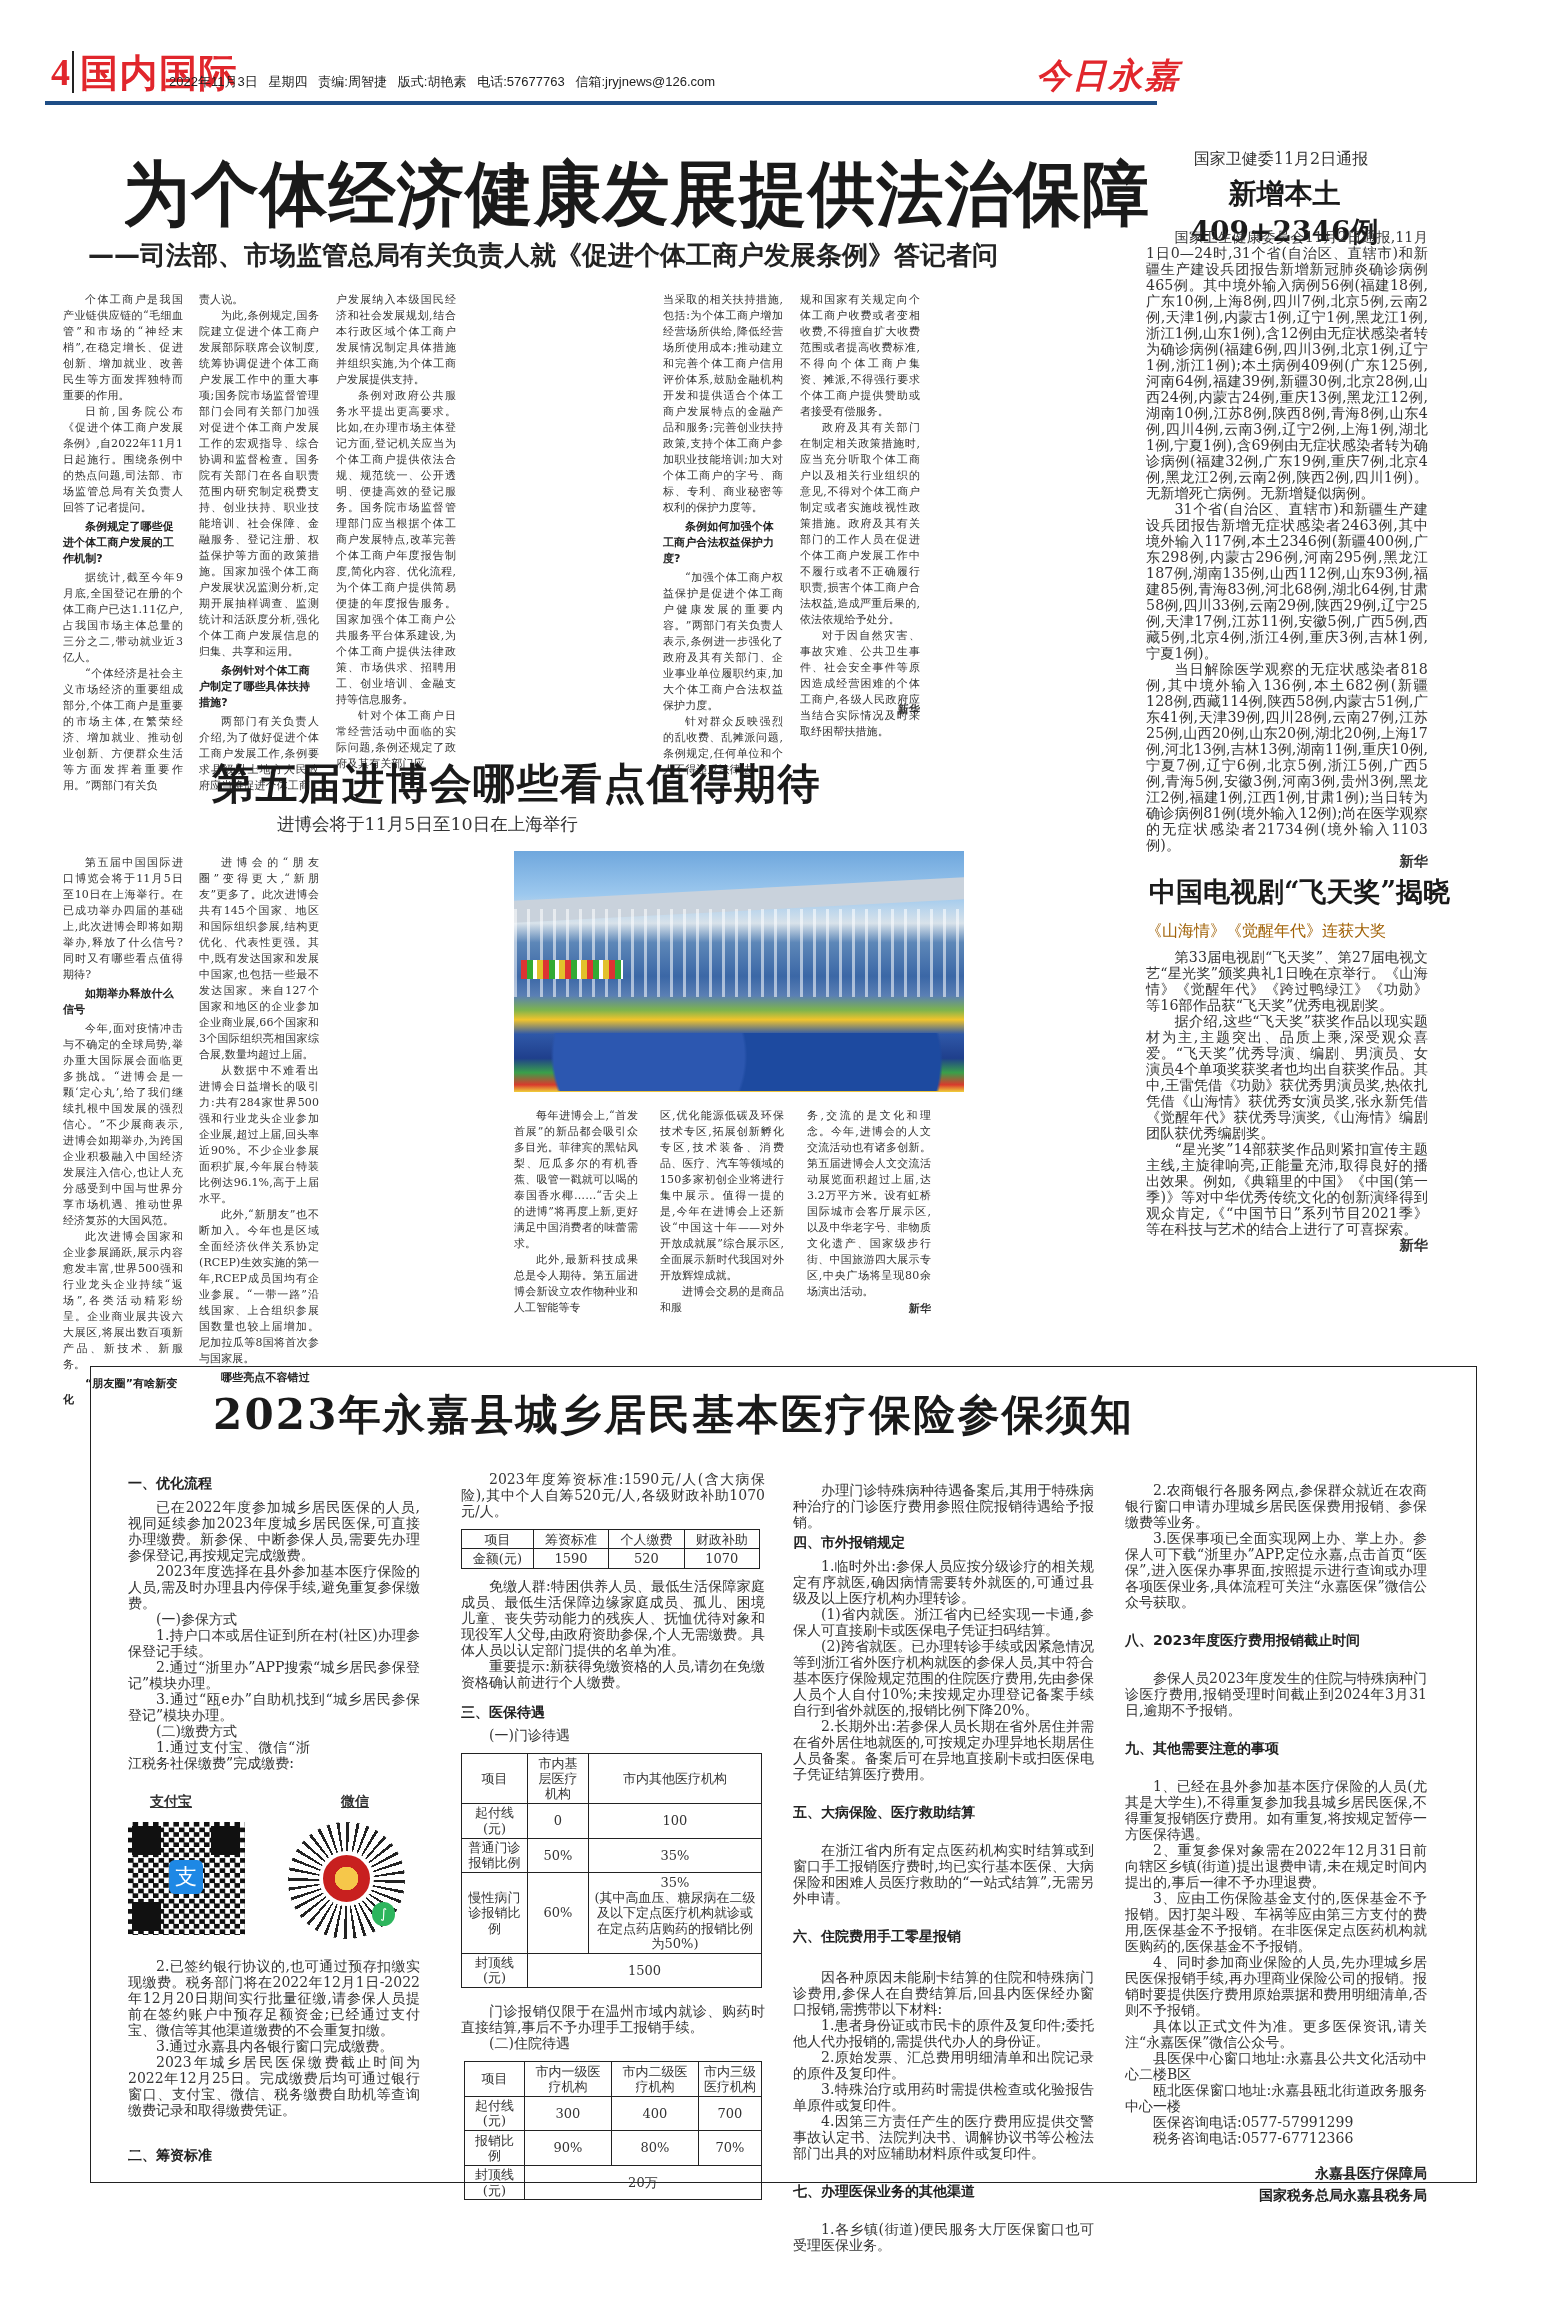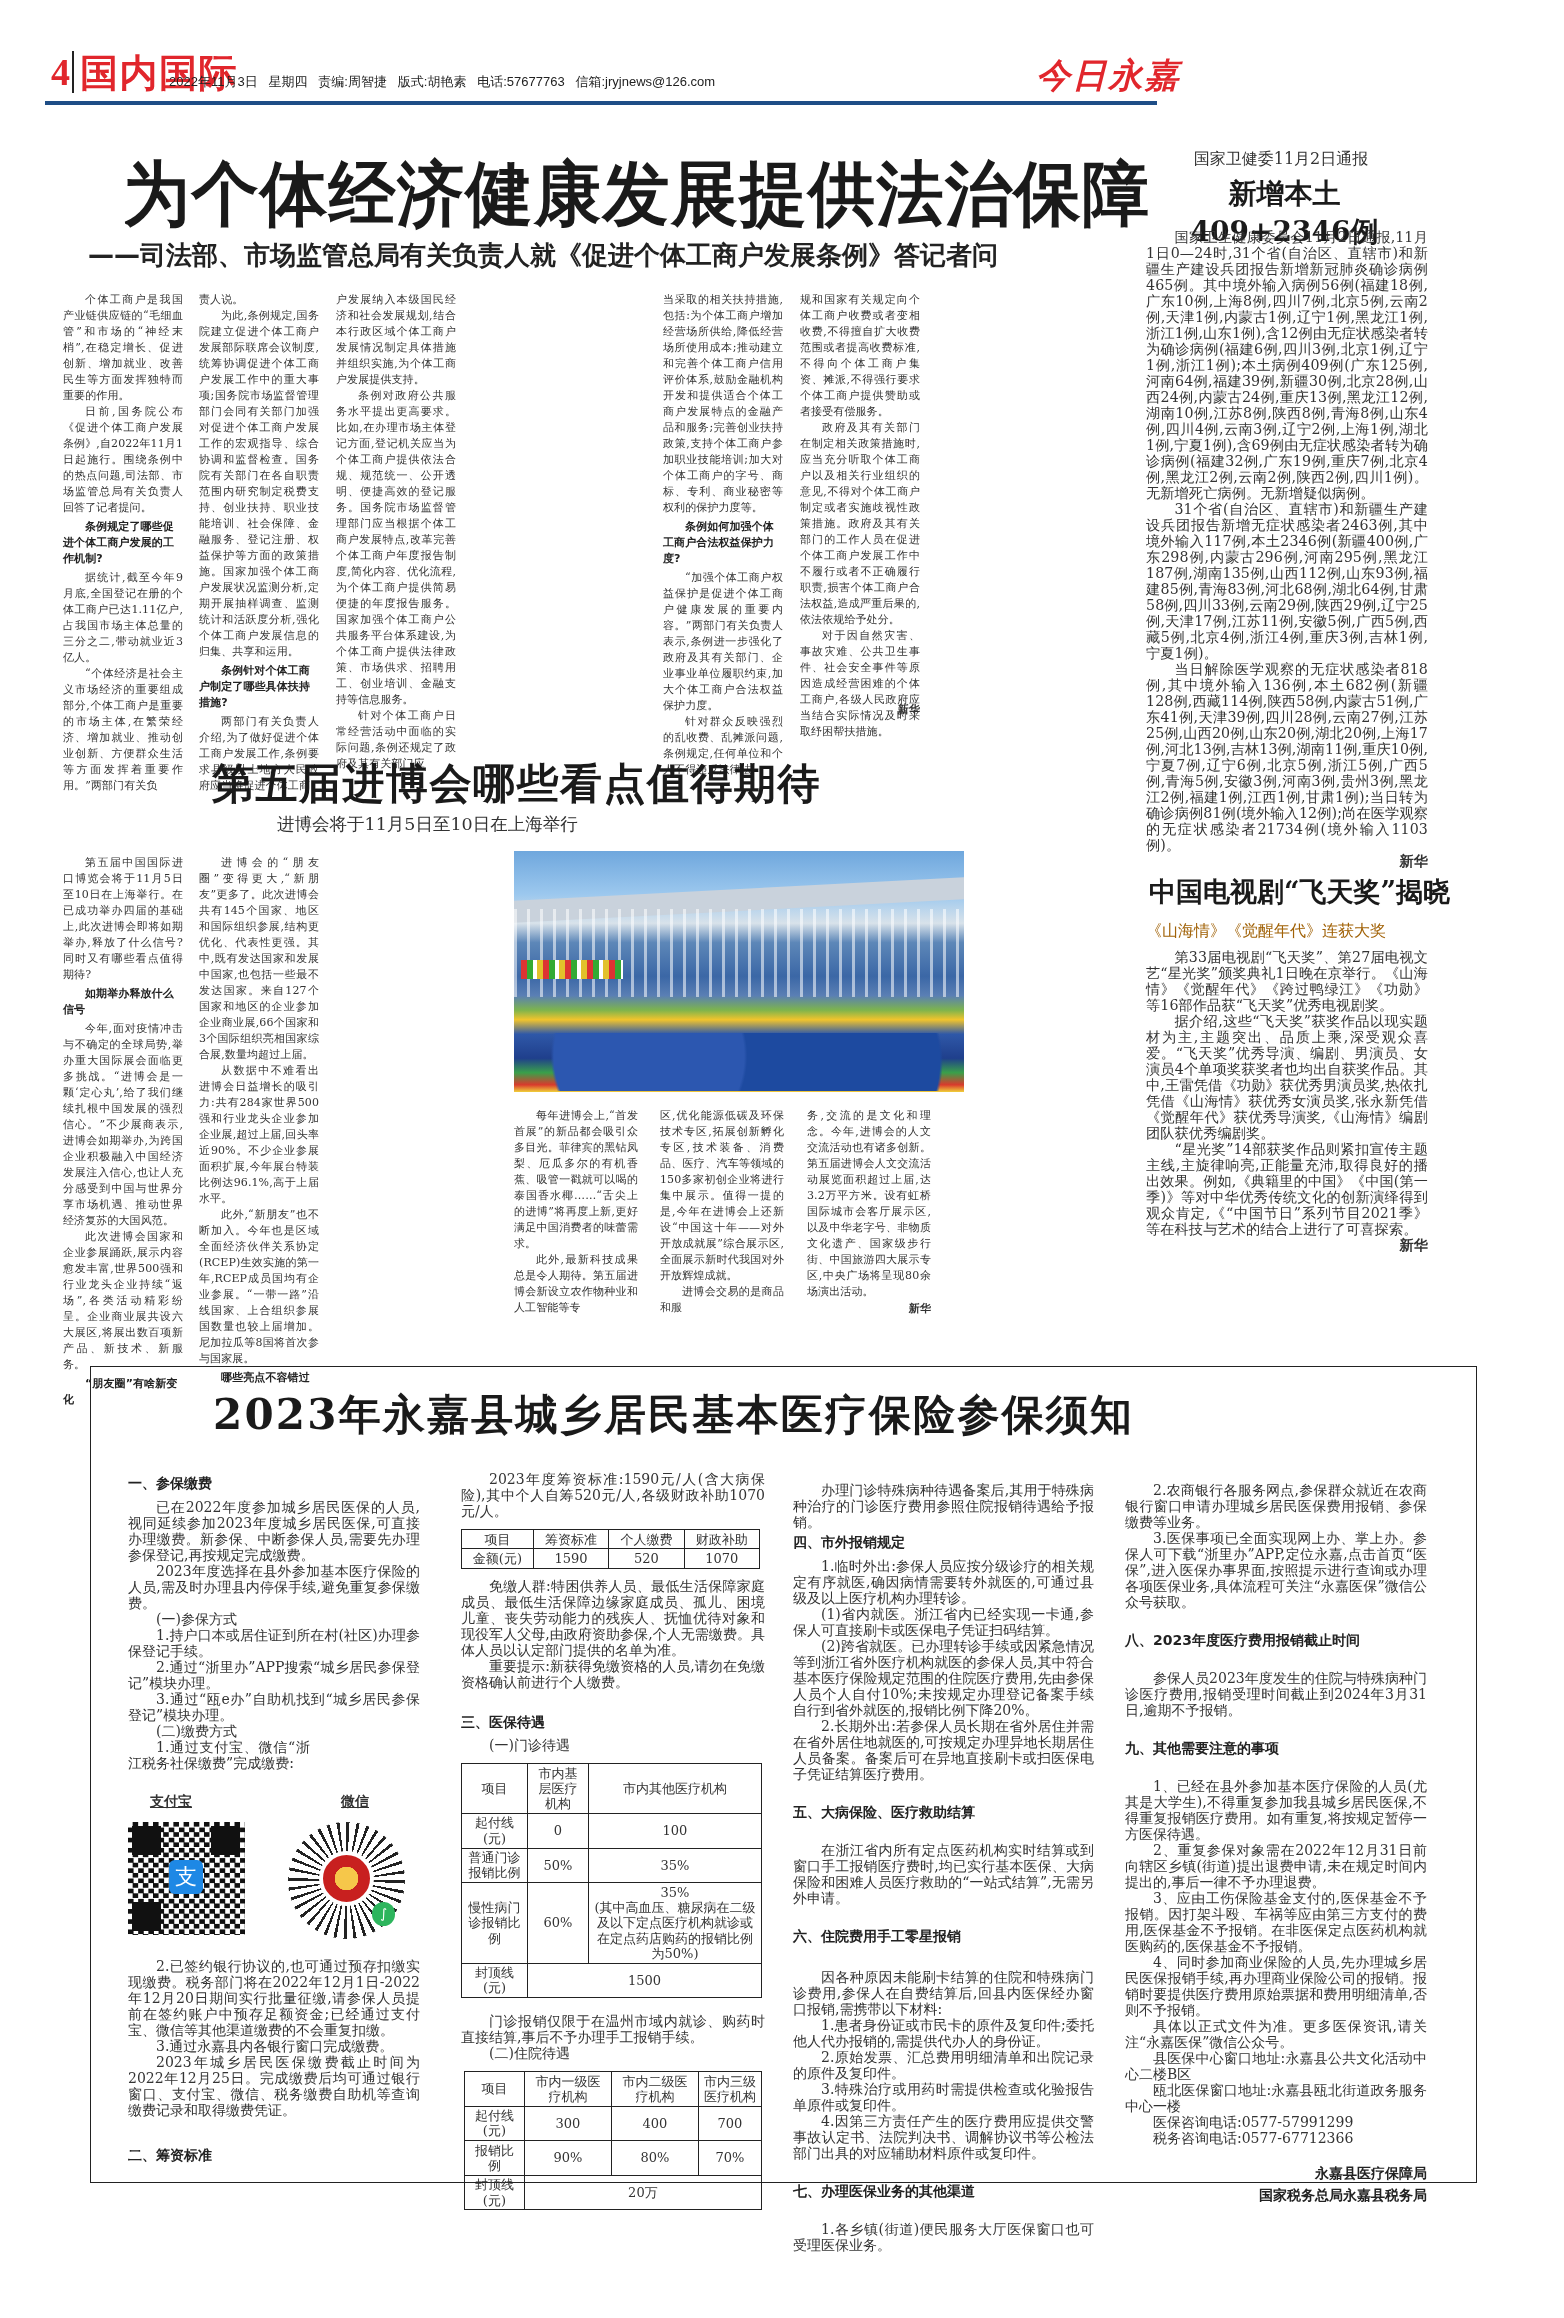--- a/index.html
+++ b/index.html
@@ -169,21 +169,21 @@
   <p>第33届电视剧“飞天奖”、第27届电视文艺“星光奖”颁奖典礼1日晚在京举行。《山海情》《觉醒年代》《跨过鸭绿江》《功勋》等16部作品获“飞天奖”优秀电视剧奖。</p>
   <p>据介绍,这些“飞天奖”获奖作品以现实题材为主,主题突出、品质上乘,深受观众喜爱。“飞天奖”优秀导演、编剧、男演员、女演员4个单项奖获奖者也均出自获奖作品。其中,王雷凭借《功勋》获优秀男演员奖,热依扎凭借《山海情》获优秀女演员奖,张永新凭借《觉醒年代》获优秀导演奖,《山海情》编剧团队获优秀编剧奖。</p>
   <p>“星光奖”14部获奖作品则紧扣宣传主题主线,主旋律响亮,正能量充沛,取得良好的播出效果。例如,《典籍里的中国》《中国(第一季)》等对中华优秀传统文化的创新演绎得到观众肯定,《“中国节日”系列节目2021季》等在科技与艺术的结合上进行了可喜探索。</p>
   <div class="source">新华</div>
 </div>
 
 <div class="abs notice-box"></div>
 <div class="abs n-title">2023年永嘉县城乡居民基本医疗保险参保须知</div>
 
 <div class="abs n-col" style="left:128px; top:1471px; width:292px;">
-  <div class="n-h">一、参保缴费</div>
+  <div class="n-h">一、优化流程</div>
   <p>已在2022年度参加城乡居民医保的人员,视同延续参加2023年度城乡居民医保,可直接办理缴费。新参保、中断参保人员,需要先办理参保登记,再按规定完成缴费。</p>
   <p>2023年度选择在县外参加基本医疗保险的人员,需及时办理县内停保手续,避免重复参保缴费。</p>
   <p>(一)参保方式</p>
   <p>1.持户口本或居住证到所在村(社区)办理参保登记手续。</p>
   <p>2.通过“浙里办”APP搜索“城乡居民参保登记”模块办理。</p>
   <p>3.通过“瓯e办”自助机找到“城乡居民参保登记”模块办理。</p>
   <p>(二)缴费方式</p>
   <p style="width:182px;">1.通过支付宝、微信“浙江税务社保缴费”完成缴费:</p>
   <div style="display:flex; justify-content:space-between; margin-top:22px; padding:0 22px;text-decoration:underline;">
     <span class="qr-label">支付宝</span>
@@ -219,21 +219,21 @@
     <tr>
       <td>金额(元)</td>
       <td>1590</td>
       <td>520</td>
       <td>1070</td>
     </tr>
   </tbody>
     </table>
   <p>免缴人群:特困供养人员、最低生活保障家庭成员、最低生活保障边缘家庭成员、孤儿、困境儿童、丧失劳动能力的残疾人、抚恤优待对象和现役军人父母,由政府资助参保,个人无需缴费。具体人员以认定部门提供的名单为准。</p>
   <p>重要提示:新获得免缴资格的人员,请勿在免缴资格确认前进行个人缴费。</p>
-  <div class="n-h" style="margin-top:24px;">三、医保待遇</div>
+  <div class="n-h" style="margin-top:14px;">三、医保待遇</div>
   <p>(一)门诊待遇</p>
   <table class="ntab" style="width:301px; margin:10.2px 0 8.8px;">
     <tbody>
         <tr>
       <td style="width:66px;">项目</td>
       <td style="width:61px;">市内基层医疗机构</td>
       <td>市内其他医疗机构</td>
     </tr>
     <tr>
       <td>起付线(元)</td>

